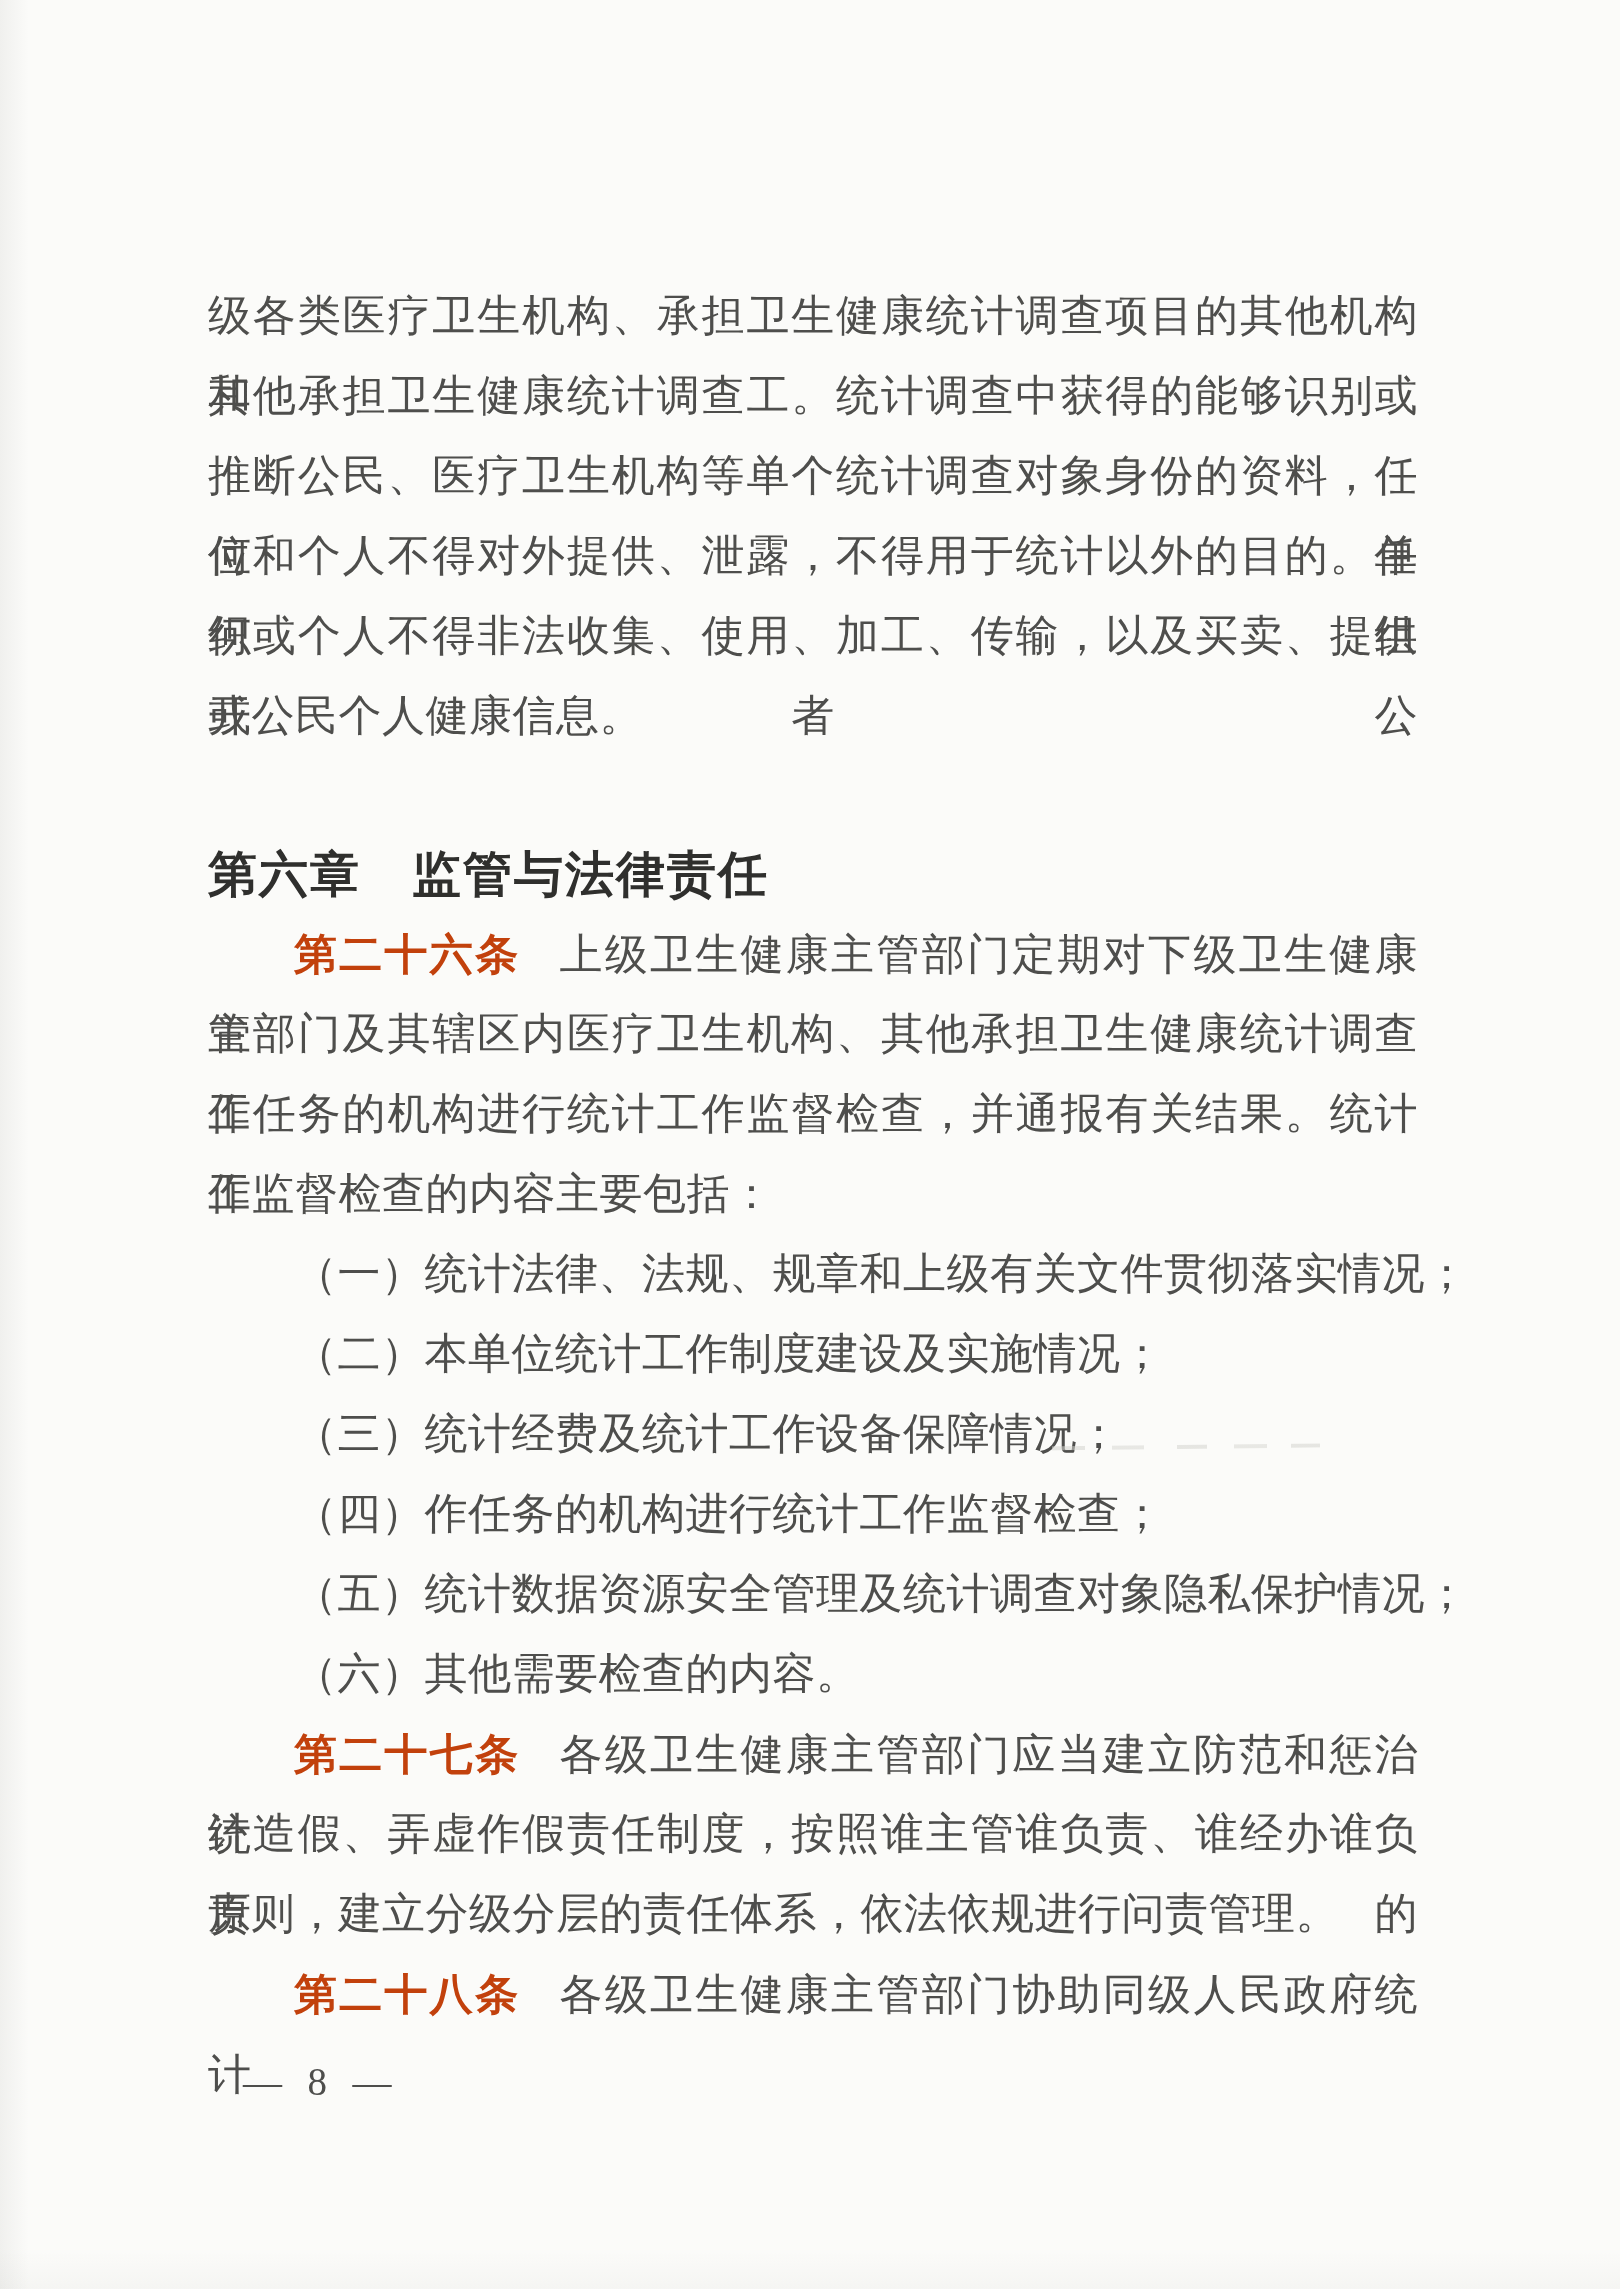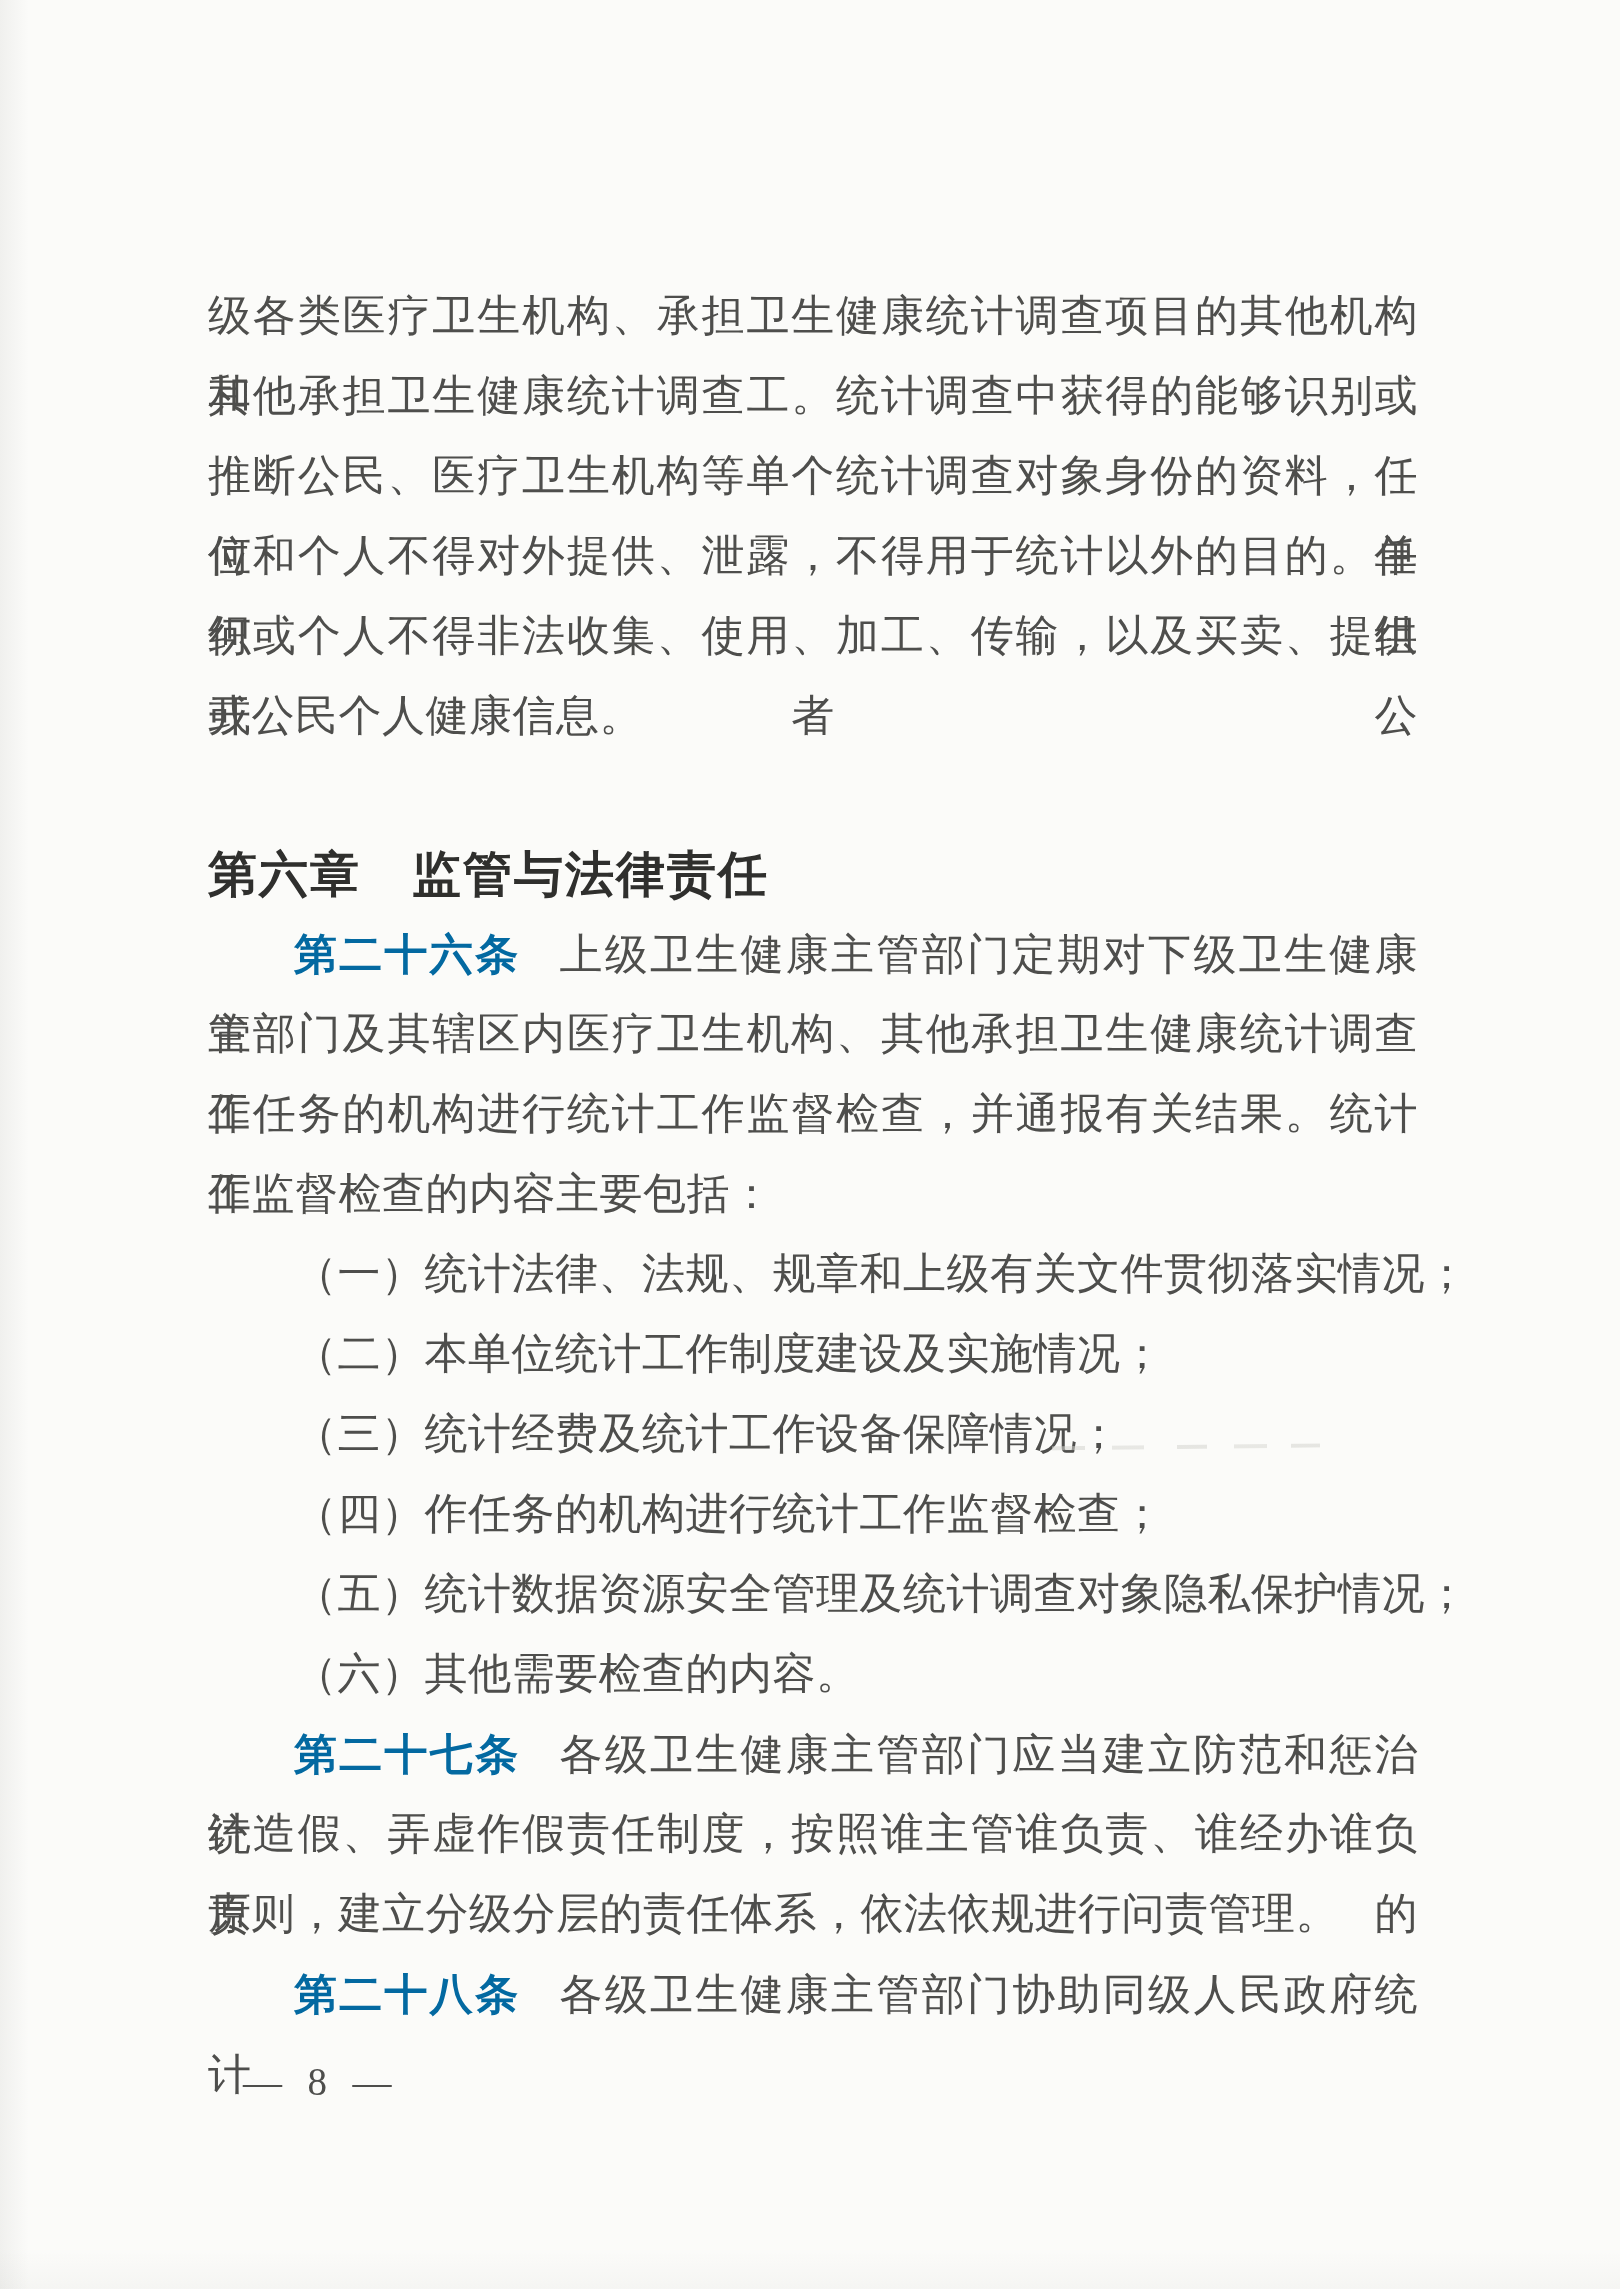--- a/index.html
+++ b/index.html
@@ -43,21 +43,21 @@
     white-space: normal;
     text-align: justify;
     text-align-last: justify;
   }
   .indent {
     text-indent: 86px;
   }
   .article-label {
     font-family: "Liberation Sans", "DejaVu Sans", sans-serif;
     font-weight: bold;
-    color: #0369a1;
+    color: #c2410c;
     margin-right: 39px;
   }
   .chapter-heading {
     height: 80px;
     line-height: 80px;
     margin-top: 78px;
     font-family: "Liberation Sans", "DejaVu Sans", sans-serif;
     font-weight: bold;
     font-size: 49px;
     letter-spacing: 2px;

